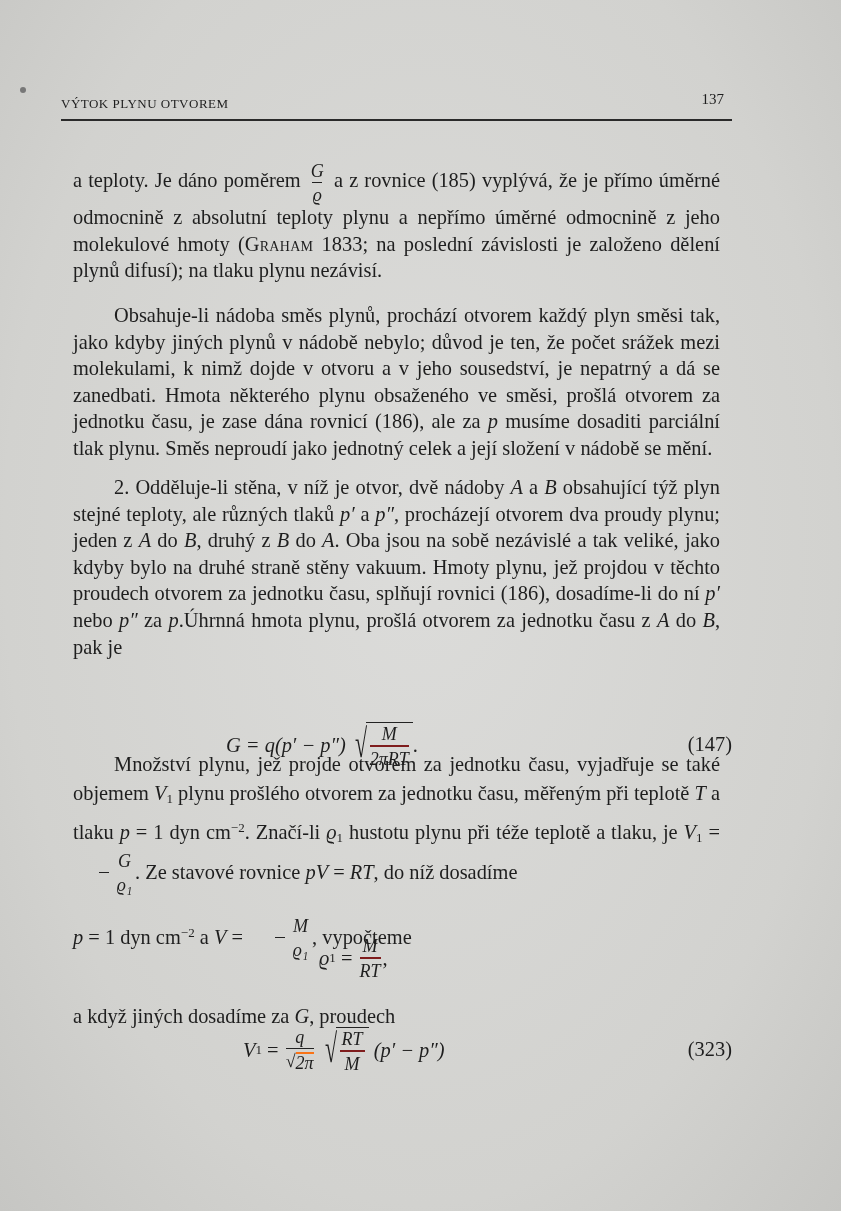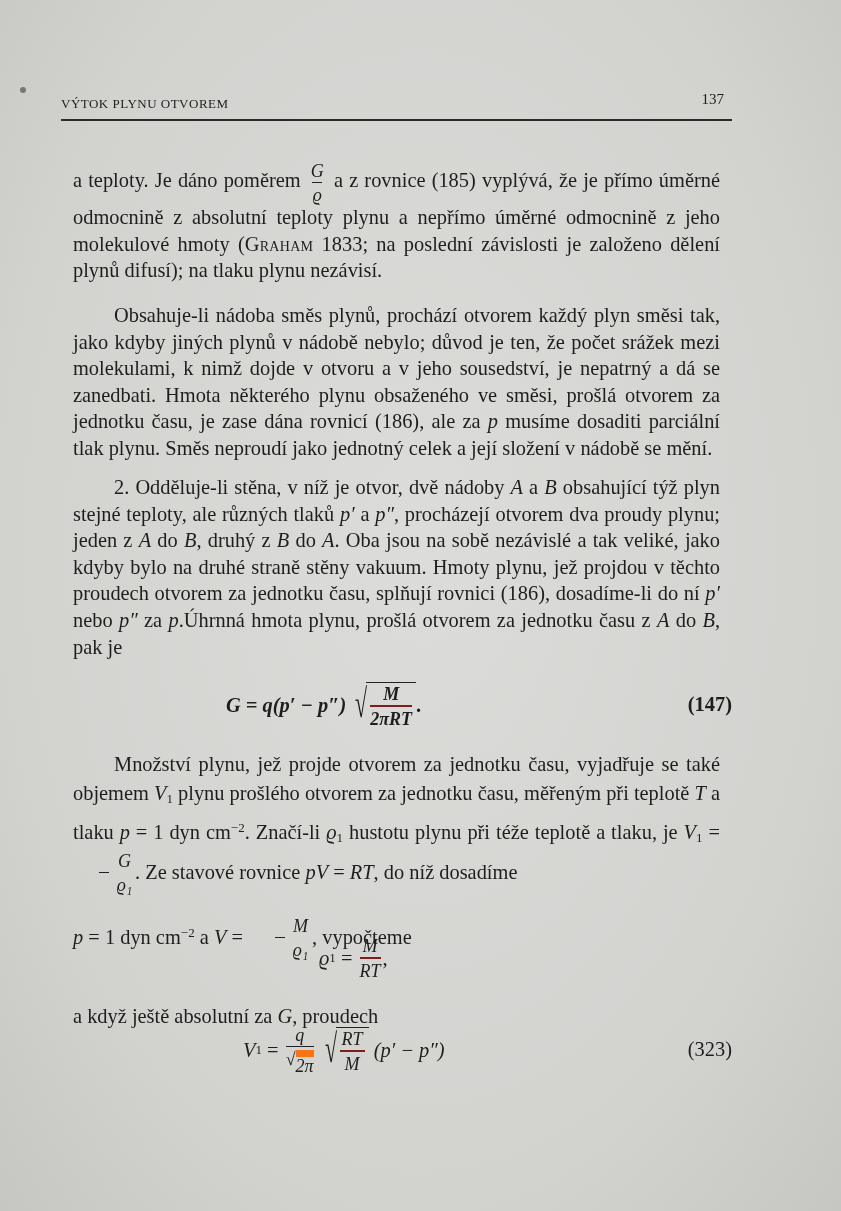--- a/index.html
+++ b/index.html
@@ -68,21 +68,21 @@
   </div>
 
   <div class="text" style="top:290px;">
     <p class="indent"><span>Obsahuje-li nádoba směs plynů, prochází otvorem každý plyn směsi tak, jako kdyby jiných plynů v nádobě nebylo; důvod je ten, že počet srážek mezi molekulami, k nimž dojde v otvoru a v jeho sousedství, je nepatrný a dá se zanedbati. Hmota některého plynu obsaženého ve směsi, prošlá otvorem za jednotku času, je zase dána rovnicí (186), ale za </span><i>p</i><span> musíme dosaditi parciální tlak plynu. Směs neproudí jako jednotný celek a její složení v nádobě se mění.</span></p>
   </div>
 
   <div class="text" style="top:462px;">
     <p class="indent"><span>2. Odděluje-li stěna, v níž je otvor, dvě nádoby </span><i>A</i><span> a </span><i>B</i><span> obsahující týž plyn stejné teploty, ale různých tlaků </span><i>p′</i><span> a </span><i>p″</i><span>, procházejí otvorem dva proudy plynu; jeden z </span><i>A</i><span> do </span><i>B</i><span>, druhý z </span><i>B</i><span> do </span><i>A</i><span>. Oba jsou na sobě nezávislé a tak veliké, jako kdyby bylo na druhé straně stěny vakuum. Hmoty plynu, jež projdou v těchto proudech otvorem za jednotku času, splňují rovnici (186), dosadíme-li do ní </span><i>p′</i><span> nebo </span><i>p″</i><span> za </span><i>p</i><span>.Úhrnná hmota plynu, prošlá otvorem za jednotku času z </span><i>A</i><span> do </span><i>B</i><span>, pak je</span></p>
   </div>
 
-  <div class="eq" style="top:675px;font-weight:bold;">
+  <div class="eq" style="top:715px;">
     <div class="body" style="left:165px;">
       <i>G = q(p′ − p″)</i>
       <span class="sqrt">
         <span class="rad">√</span>
         <span class="under">
           <span class="frac">
               <span class="num m">M</span>
               <span class="den m">2πRT</span>
             </span>
         </span>
@@ -103,33 +103,33 @@
       <span style="white-space:pre;"> = </span>
       <span class="frac">
           <span class="num m">M</span>
           <span class="den m">RT</span>
         </span>
       <span>,</span>
     </div>
   </div>
 
   <div class="text" style="top:991px;">
-    <p><span>a když ještě absolutní za </span><i>G</i><span>, proudech</span></p>
+    <p><span>a když jiných dosadíme za </span><i>G</i><span>, proudech</span></p>
   </div>
 
   <div class="eq" style="top:1020px;">
     <div class="body" style="left:182px;">
       <i>V</i>
         <sub>1</sub>
       <span style="white-space:pre;"> = </span>
       <span class="frac">
         <span class="num m">q</span>
         <span class="den" style="border-top:1px solid #222;"><span class="sqrt" style="margin:0;">
               <span style="font-size:18px;">√</span>
-              <span class="m" style="border-top:7px solid #f97316;">2π</span>
+              <span class="m" style="border-top:2px solid #f97316;">2π</span>
             </span></span>
       </span>
       <span class="sqrt">
         <span class="rad">√</span>
         <span class="under">
           <span class="frac">
               <span class="num m">RT</span>
               <span class="den m">M</span>
             </span>
         </span>

